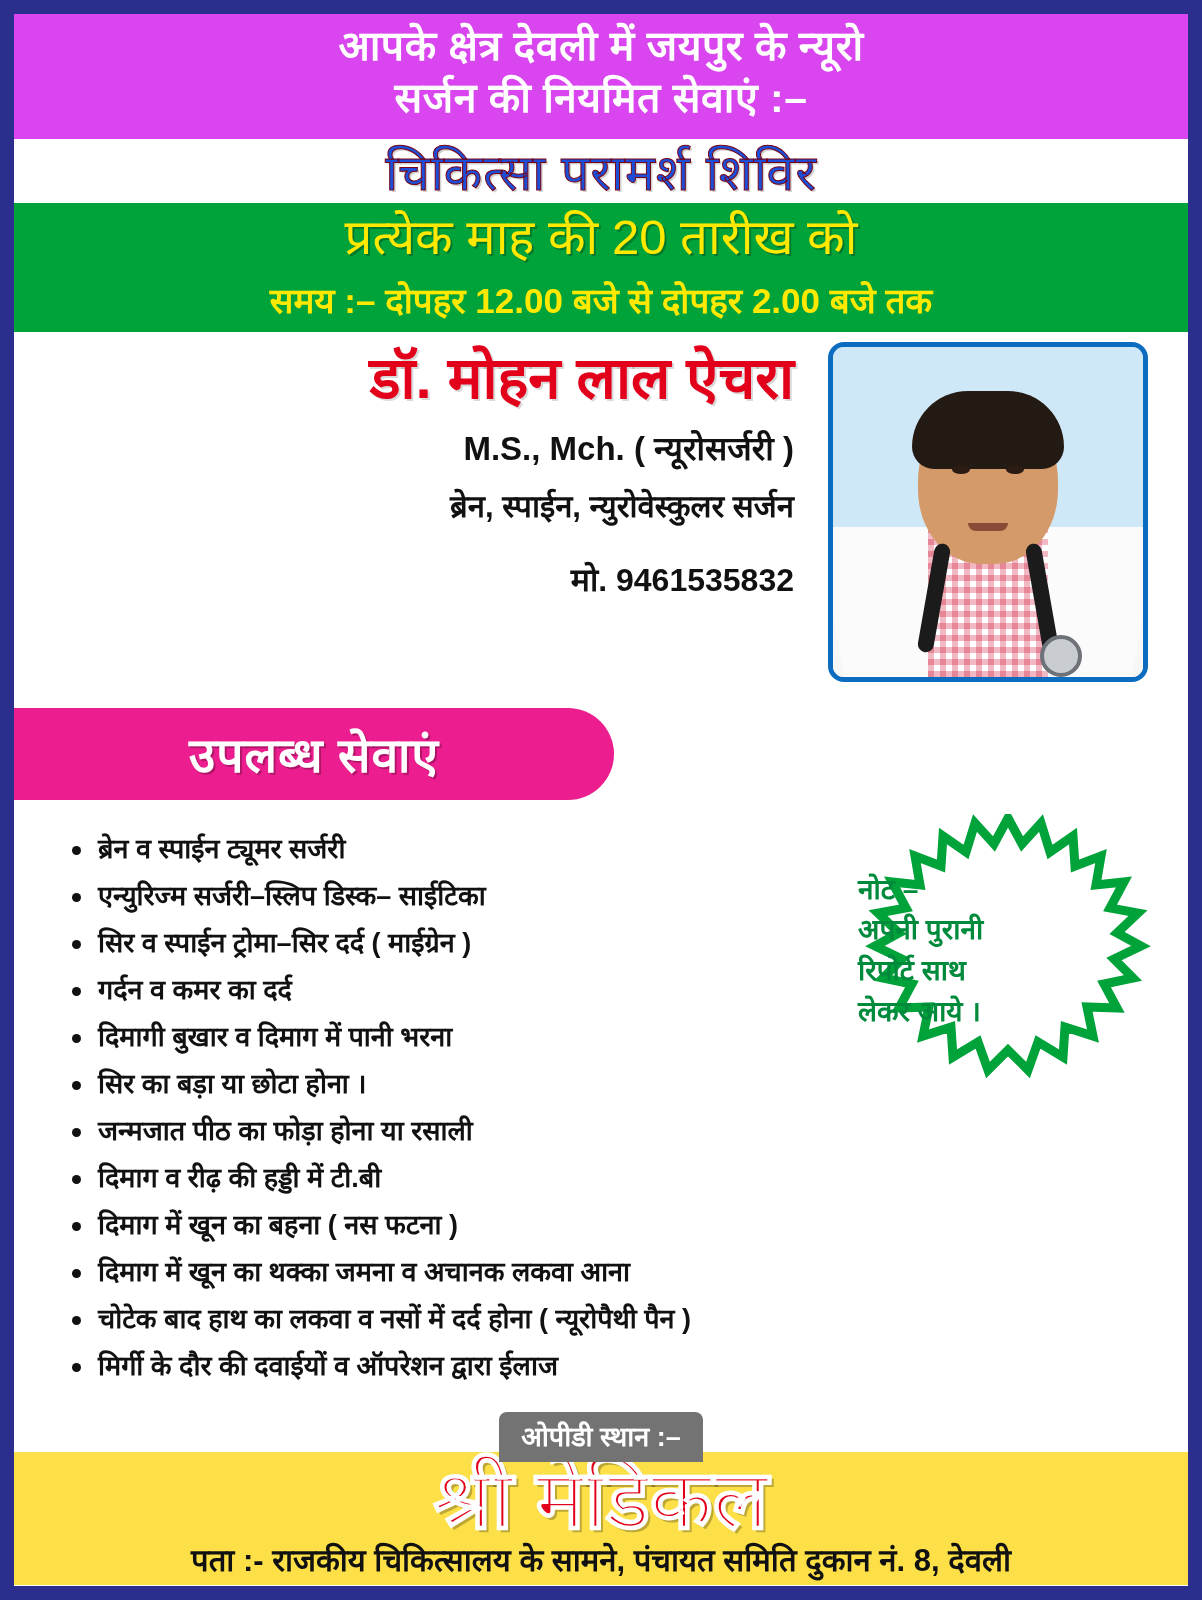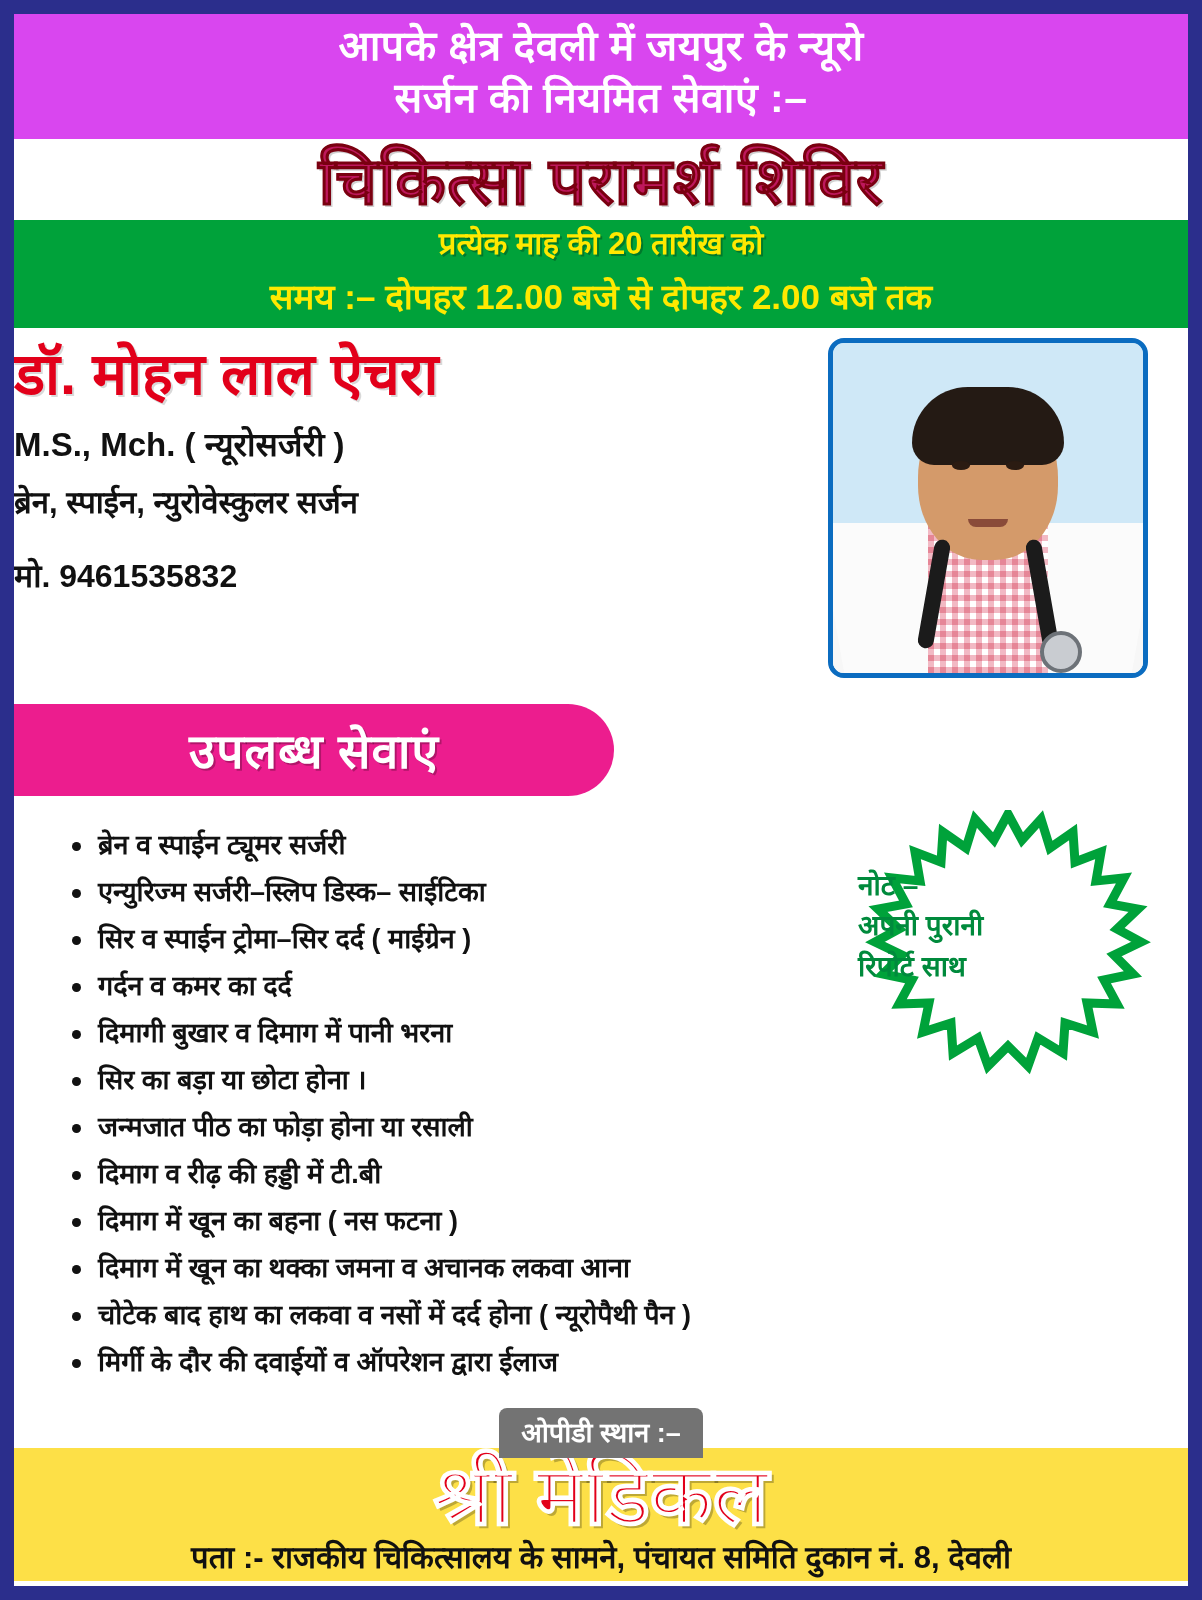--- a/index.html
+++ b/index.html
@@ -33,59 +33,59 @@
   .header .l1 { display:block; }
   .header .l2 { display:block; }
 
   
   .red-title-wrap {
     background: #ffffff;
     padding: 8px 0 4px 0;
     text-align: center;
   }
   .red-title {
-    color: #be185d;
-    font-weight: bold;
-    font-size: 66px;
+    color: #1d4ed8;
+    font-weight: normal;
+    font-size: 50px;
     line-height: 1.05;
     letter-spacing: 1px;
     -webkit-text-stroke: 1px #7a0010;
     text-shadow: 2px 2px 0 rgba(0,0,0,0.18);
   }
 
   
   .green-band {
     background: #00a23a;
     text-align: center;
     padding: 6px 0 10px 0;
   }
   .green-band .date-line {
     color: #ffe900;
-    font-weight: bold;
-    font-size: 31px;
+    font-weight: normal;
+    font-size: 49px;
     line-height: 1.15;
     text-shadow: 2px 2px 0 rgba(0,0,0,0.25);
   }
   .green-band .time-line {
     color: #ffe900;
     font-weight: bold;
     font-size: 35px;
     line-height: 1.2;
     margin-top: 14px;
   }
 
   
   .doctor-section {
     position: relative;
     padding: 10px 0 0 0;
     min-height: 360px;
   }
   .doctor-info {
     width: 780px;
-    text-align: left;
+    text-align: right;
     padding-top: 6px;
   }
   .doctor-name {
     color: #e2001a;
     font-weight: bold;
     font-size: 58px;
     line-height: 1.05;
     text-shadow: 2px 2px 0 rgba(0,0,0,0.15);
   }
   .doctor-degree {
@@ -362,20 +362,21 @@
     </ul>
 
     <div class="star-note">
       <svg viewBox="0 0 300 300">
         <polygon points="150,4 164,30 183,9 192,38 215,22 217,52 243,42 238,71 266,68 252,94 280,99 259,119 283,132 256,145 275,164 246,170 259,194 229,193 235,222 207,213 205,243 180,228 170,256 150,236 130,256 120,228 95,243 93,213 65,222 71,193 41,194 54,170 25,164 44,145 17,132 41,119 20,99 48,94 34,68 62,71 57,42 83,52 85,22 108,38 117,9 136,30" fill="#ffffff" stroke="#00a23a" stroke-width="9"></polygon>
       </svg>
       <div class="star-text">
         <div>नोट –</div>
         <div>अपनी पुरानी</div>
         <div>रिपोर्ट साथ</div>
+        <div>लेकर आये ।</div>
       </div>
     </div>
   </div>
 
   <div class="opd-tab-row">
     <span class="opd-tab">ओपीडी स्थान :–</span>
   </div>
 
   <div class="yellow-band">
     <div class="shop-name">श्री मेडिकल</div>

